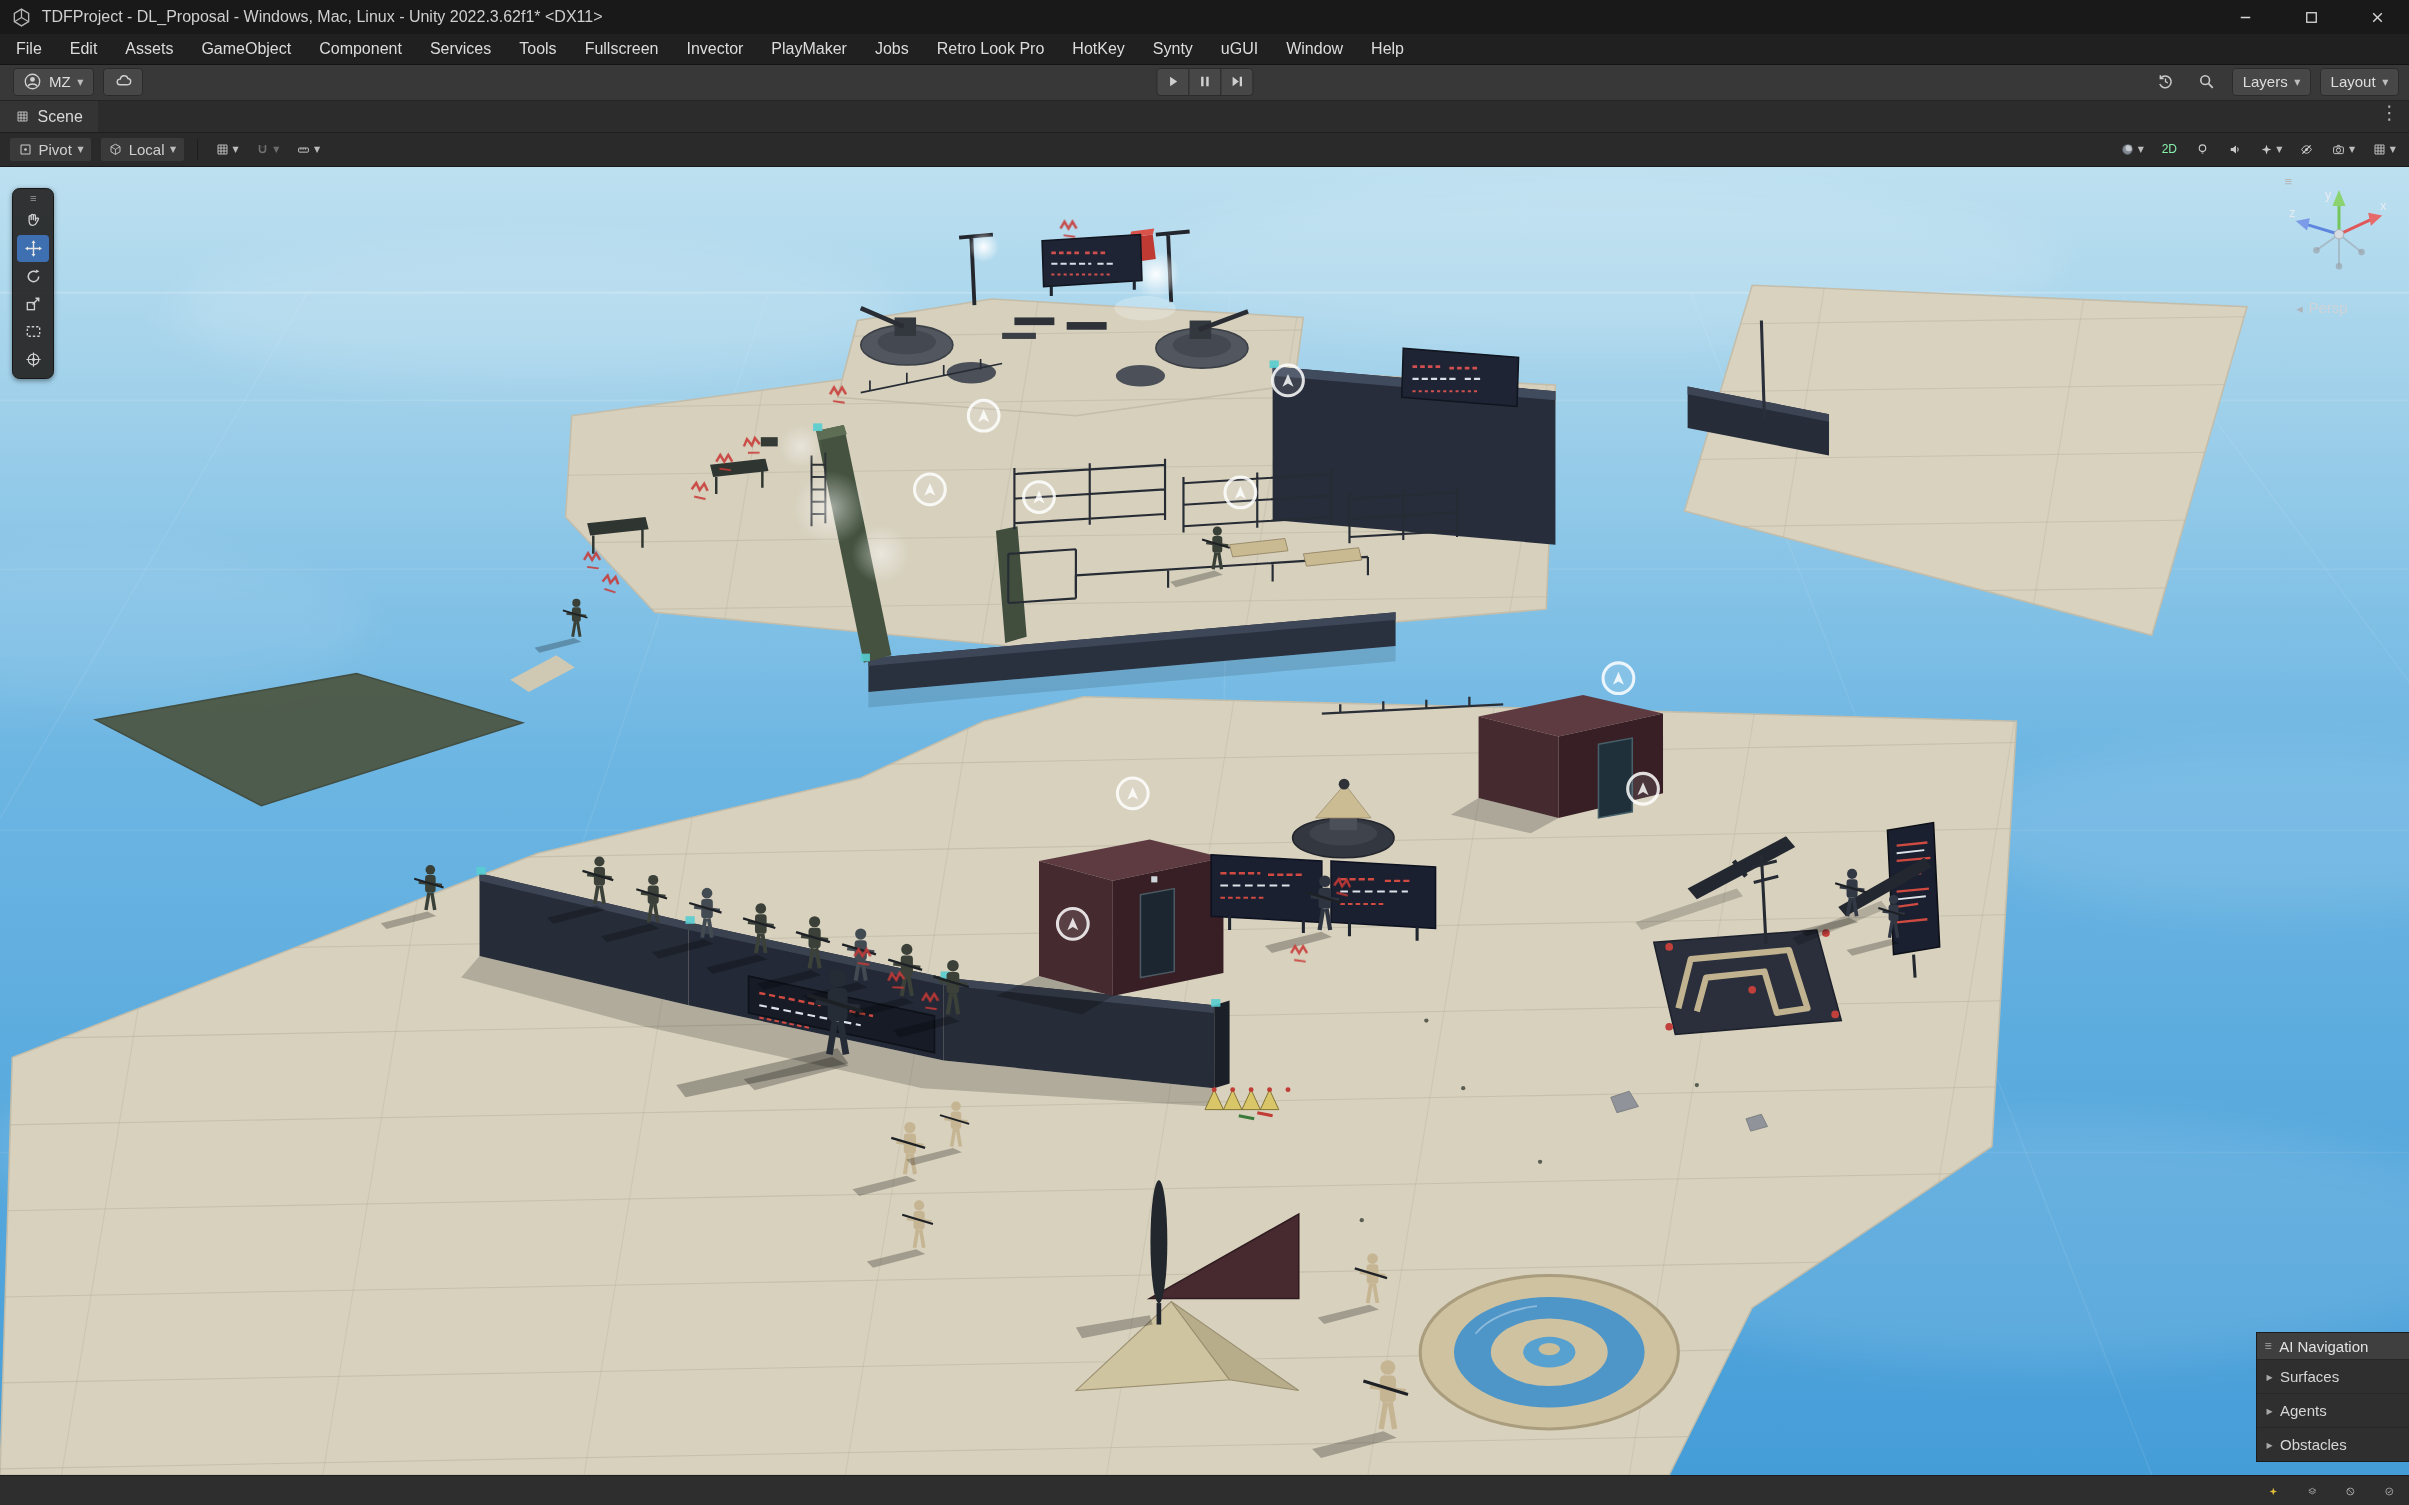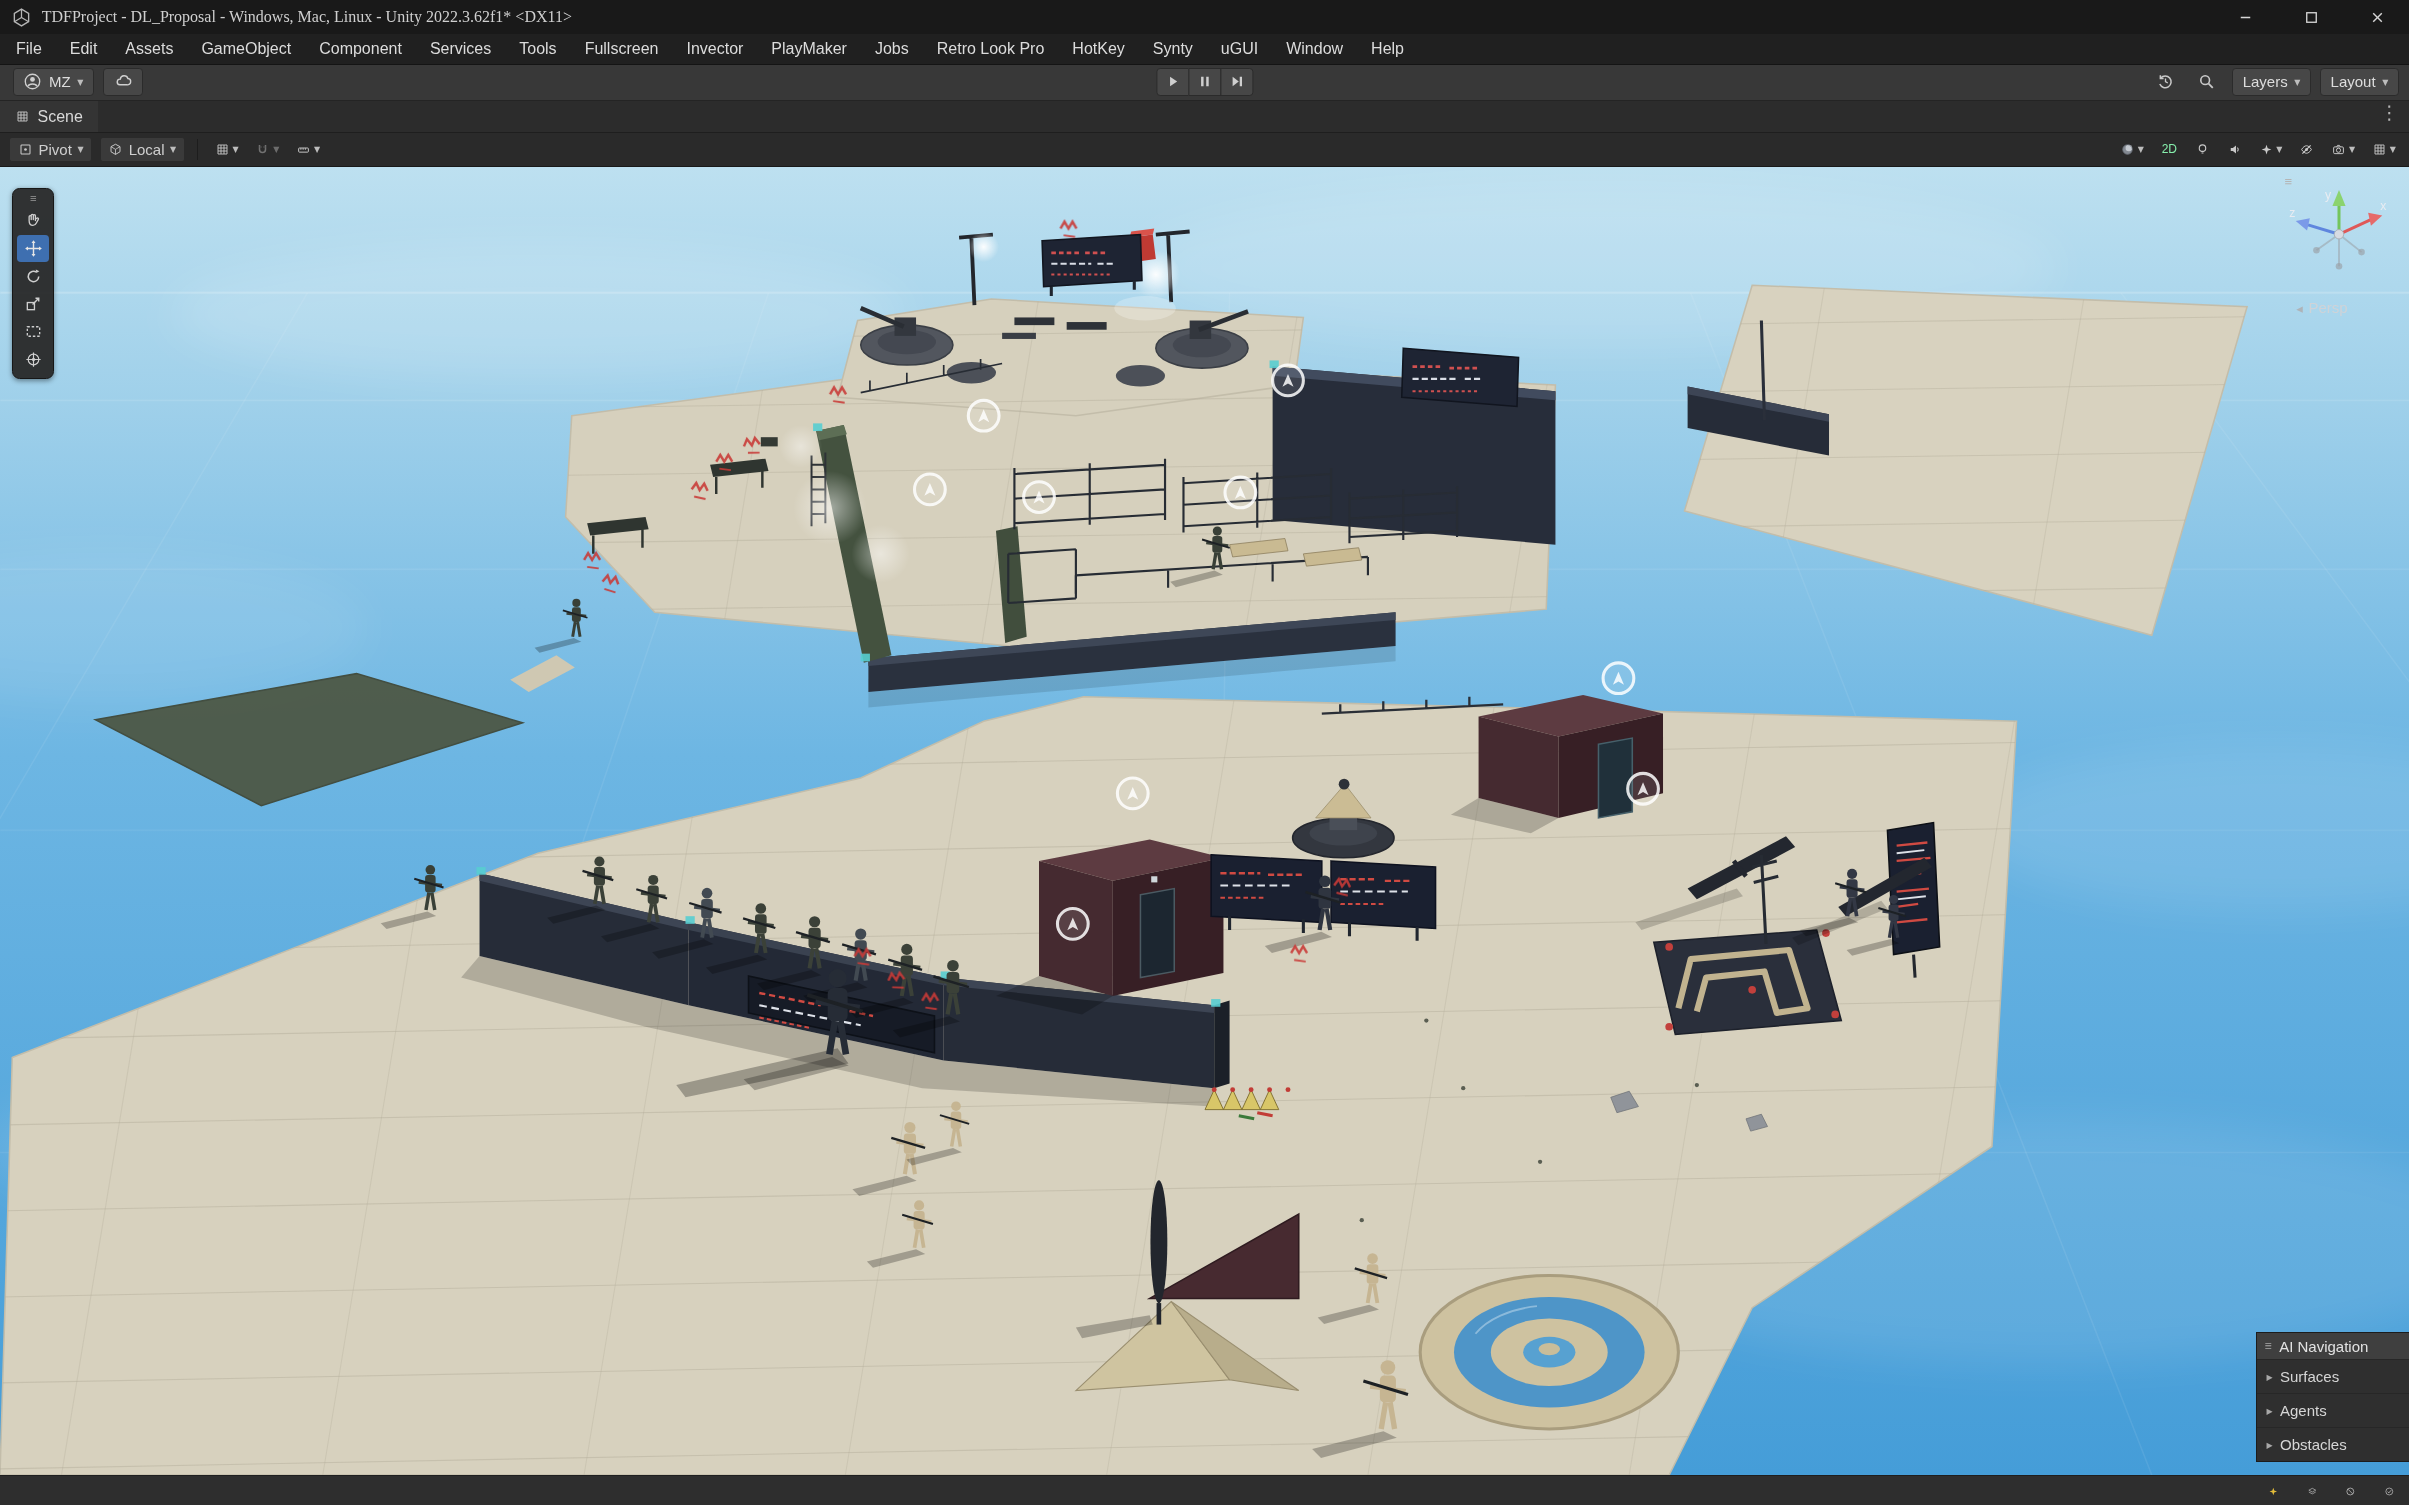--- a/index.html
+++ b/index.html
@@ -1,21 +1,21 @@
 <!DOCTYPE html>
 <html style="font-size:15px"><head>
 <meta charset="utf-8">
 <style>
   html,body{margin:0;padding:0;background:#111;}
   .app{position:relative;width:2410px;height:1506px;overflow:hidden;background:#1e1e1e;
        font-family:"Liberation Sans",sans-serif;color:#d4d4d4;-webkit-user-select:none;user-select:none;}
   
   .titlebar{position:absolute;left:0;top:0;right:0;height:34px;background:#191919;display:flex;align-items:center;}
   .titlebar .logo{margin-left:11.3px;width:21px;height:21px;}
-  .titlebar .title{margin-left:9.4px;font-size:16px;color:#cfcfcf;white-space:nowrap;font-family:Liberation Serif, serif;}
+  .titlebar .title{margin-left:9.4px;font-size:16px;color:#cfcfcf;white-space:nowrap;}
   .win-controls{margin-left:auto;display:flex;height:100%;}
   .win-btn{width:66px;height:34px;display:flex;align-items:center;justify-content:center;background:transparent;border:0;}
   
   .menubar{position:absolute;left:0;top:34px;right:0;height:31px;background:#202020;display:flex;align-items:center;padding-left:2px;border-bottom:0.9px solid #141414;box-sizing:border-box;}
   .menu-item{padding:0 14px;font-size:16px;line-height:30px;color:#dcdcdc;}
   
   .toolbar{position:absolute;left:0;top:65px;right:0;height:36px;background:#383838;border-bottom:0.9px solid #242424;box-sizing:border-box;}
   .tb-left{position:absolute;left:13px;top:2.8px;display:flex;gap:9.4px;}
   .tb-right{position:absolute;right:11.3px;top:2.8px;display:flex;gap:9.4px;align-items:center;}
   .tb-pill{display:inline-flex;align-items:center;gap:6.6px;background:#474747;border:0.9px solid #2b2b2b;border-radius:3.8px;height:28px;padding:0 9.4px;font-size:15px;color:#ddd;box-sizing:border-box;text-align:center;}

